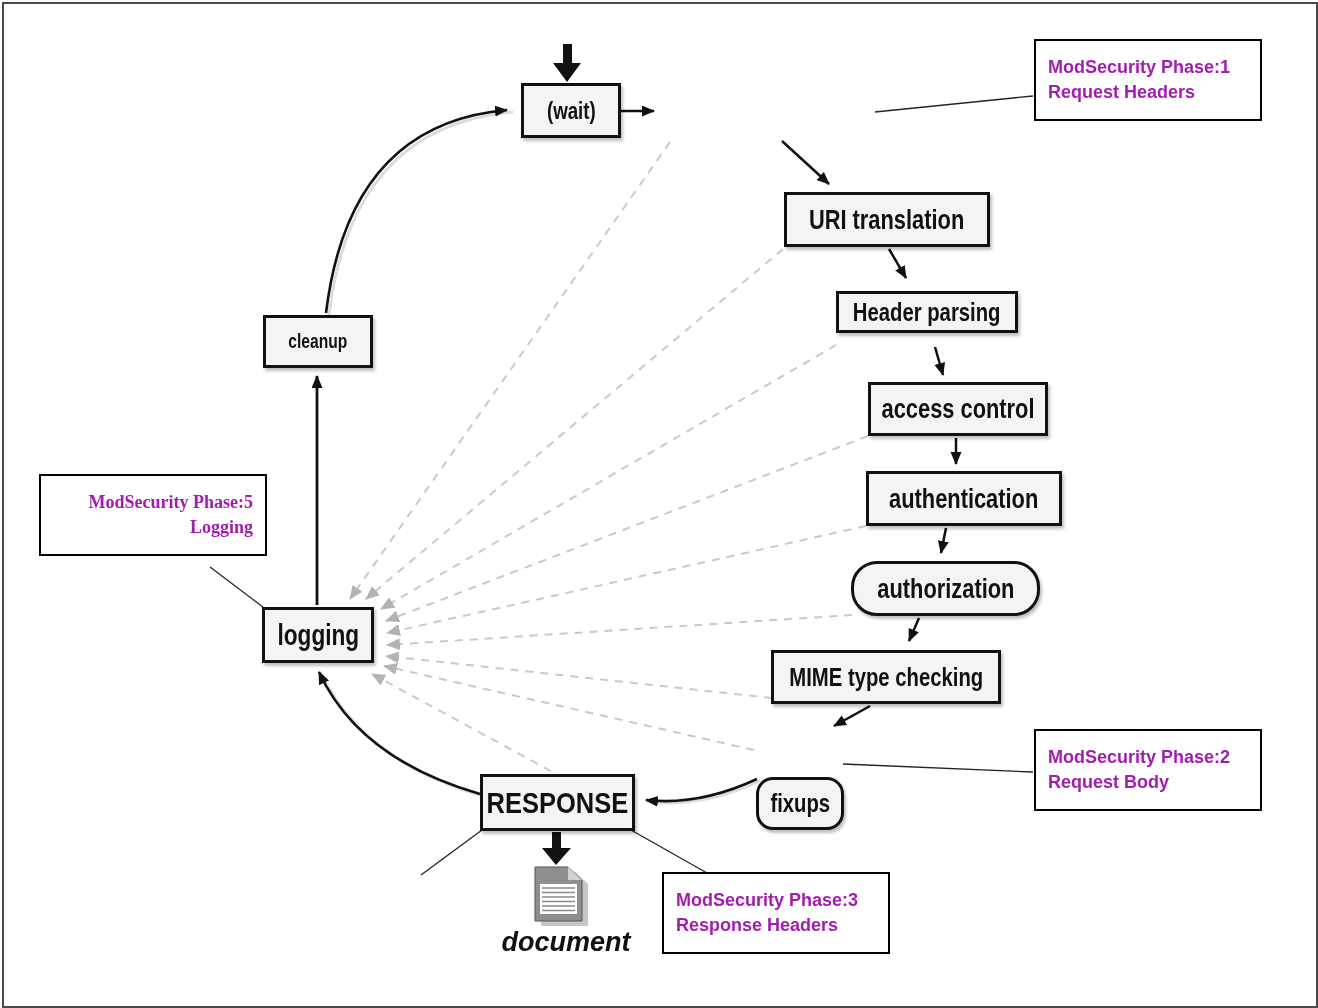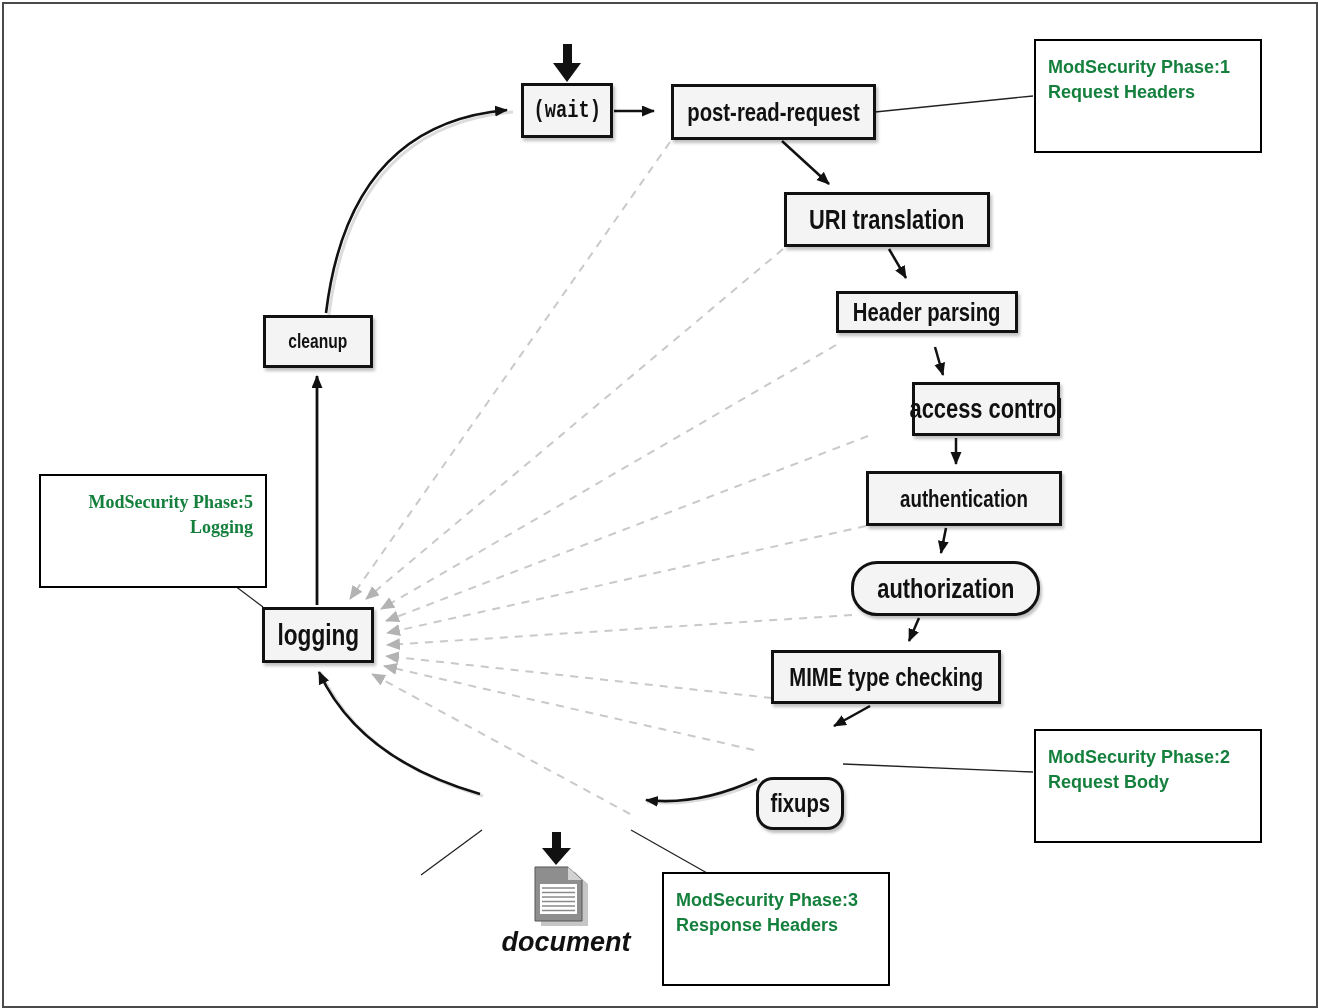--- a/index.html
+++ b/index.html
@@ -19,26 +19,26 @@
     background:#f4f4f4;
     border:3px solid #111;
     box-shadow:2px 3px 3px rgba(0,0,0,0.25);
     color:#111;
     box-sizing:border-box;
   }
   .node .lbl{display:inline-block;white-space:nowrap;font-weight:bold;transform:scaleX(0.78);}
   .node .lbl.wide{transform:scaleX(0.85);}
   .note{
     position:absolute;
-    width:228px;height:114px;
+    width:228px;height:82px;
     border:2px solid #000;
     background:#fff;
     box-sizing:border-box;
     padding:14px 12px 0 12px;
-    font-size:18px;line-height:1.4;font-weight:bold;color:#15803d;
+    font-size:18px;line-height:1.4;font-weight:bold;color:#a21caf;
   }
   .note.right{text-align:right;}
   .doc-label{
     position:absolute;left:487px;top:923px;width:150px;
     text-align:center;font-size:27px;font-weight:bold;font-style:italic;color:#111;
   }
 </style>
 </head>
 <body>
 
@@ -114,56 +114,56 @@
         <line x1="538" y1="884" x2="571" y2="884"></line>
         <line x1="538" y1="888.5" x2="571" y2="888.5"></line>
         <line x1="538" y1="893" x2="571" y2="893"></line>
         <line x1="538" y1="897.5" x2="571" y2="897.5"></line>
         <line x1="538" y1="902" x2="571" y2="902"></line>
         <line x1="538" y1="906.5" x2="571" y2="906.5"></line>
       </g>
     </g>
   </svg>
 
-  <div class="node" style="left:517px;top:79px;width:92px;height:55px;font-size:24px;font-family:Liberation Mono, monospace;">
+  <div class="node" style="left:517px;top:79px;width:100px;height:55px;font-size:24px;">
     <span class="lbl">(wait)</span>
     </div>
 
-  <div class="node" style="left:667px;top:80px;width:205px;height:56px;font-size:26px;">
-    <span class="lbl">post-read-request</span>
-    </div>
 
   <div class="node" style="left:780px;top:188px;width:206px;height:55px;font-size:28px;">
     <span class="lbl">URI translation</span>
     </div>
 
   <div class="node" style="left:832px;top:287px;width:182px;height:42px;font-size:26px;text-align:center;">
     <span class="lbl">Header parsing</span>
     </div>
 
-  <div class="node" style="left:908px;top:378px;width:148px;height:54px;font-size:28px;">
+  <div class="node" style="left:864px;top:378px;width:180px;height:54px;font-size:28px;">
     <span class="lbl">access control</span>
     </div>
 
-  <div class="node" style="left:862px;top:467px;width:196px;height:55px;font-size:24px;">
+  <div class="node" style="left:862px;top:467px;width:196px;height:55px;font-size:28px;">
     <span class="lbl">authentication</span>
     </div>
 
   <div class="node" style="left:847px;top:557px;width:189px;height:55px;font-size:28px;border-radius:26px;">
     <span class="lbl">authorization</span>
     </div>
 
   <div class="node" style="left:767px;top:646px;width:230px;height:54px;font-size:26px;">
     <span class="lbl">MIME type checking</span>
     </div>
 
   <div class="node" style="left:752px;top:773px;width:88px;height:53px;font-size:26px;border-radius:17px;">
     <span class="lbl">fixups</span>
     </div>
 
+  <div class="node" style="left:476px;top:770px;width:155px;height:57px;font-size:30px;">
+    <span class="lbl wide">RESPONSE</span>
+    </div>
 
   <div class="node" style="left:258px;top:603px;width:112px;height:56px;font-size:29px;">
     <span class="lbl">logging</span>
     </div>
 
   <div class="node" style="left:259px;top:311px;width:110px;height:53px;font-size:20px;">
     <span class="lbl">cleanup</span>
     </div>
 
   <div class="note" style="left:1030px;top:35px;">

